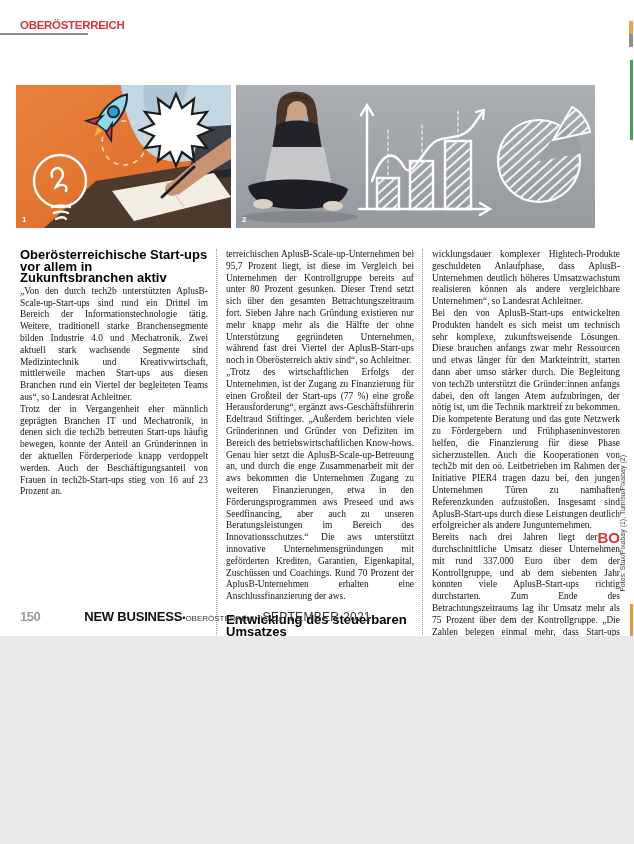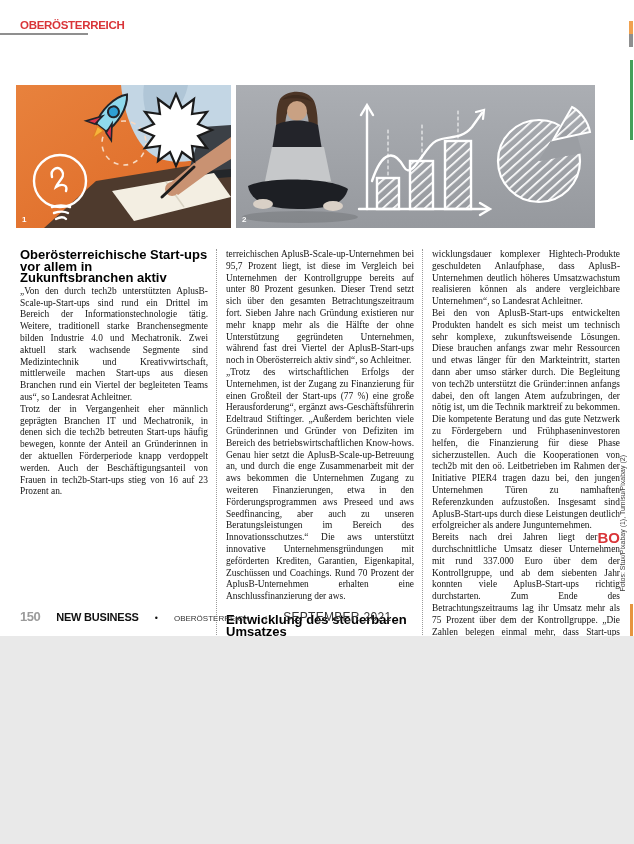--- a/index.html
+++ b/index.html
@@ -56,24 +56,24 @@
   
   .photo-credit {
     position:absolute; right:8px; bottom:44px;
     writing-mode:vertical-rl; transform:rotate(180deg);
     font-family:"Liberation Sans", sans-serif; font-size:7px; color:#3a3a3a;
   }
   
   .footer {
     position:absolute; left:20px; bottom:12px;
     font-family:"Liberation Sans", sans-serif; color:#222;
-    display:flex; align-items:baseline; gap:16px;
+    display:flex; align-items:baseline; gap:0;
   }
   .footer .page-num { font-size:13px; font-weight:bold; color:#9b9b9b; letter-spacing:-0.5px; }
-  .footer .magazine { font-size:11px; font-weight:bold; color:#111; letter-spacing:-0.2px; }
+  .footer .magazine { font-size:13px; font-weight:bold; color:#111; letter-spacing:-0.2px;margin-left:44px; }
   .footer .bullet   { font-size:9px; color:#111; }
   .footer .section  { font-size:8px; color:#333; }
   .footer .divider  { font-size:8px; color:#333; }
   .footer .issue    { font-size:12px; color:#333; letter-spacing:0.3px; }
 </style>
 </head>
 <body>
 
 <div class="page">
 

